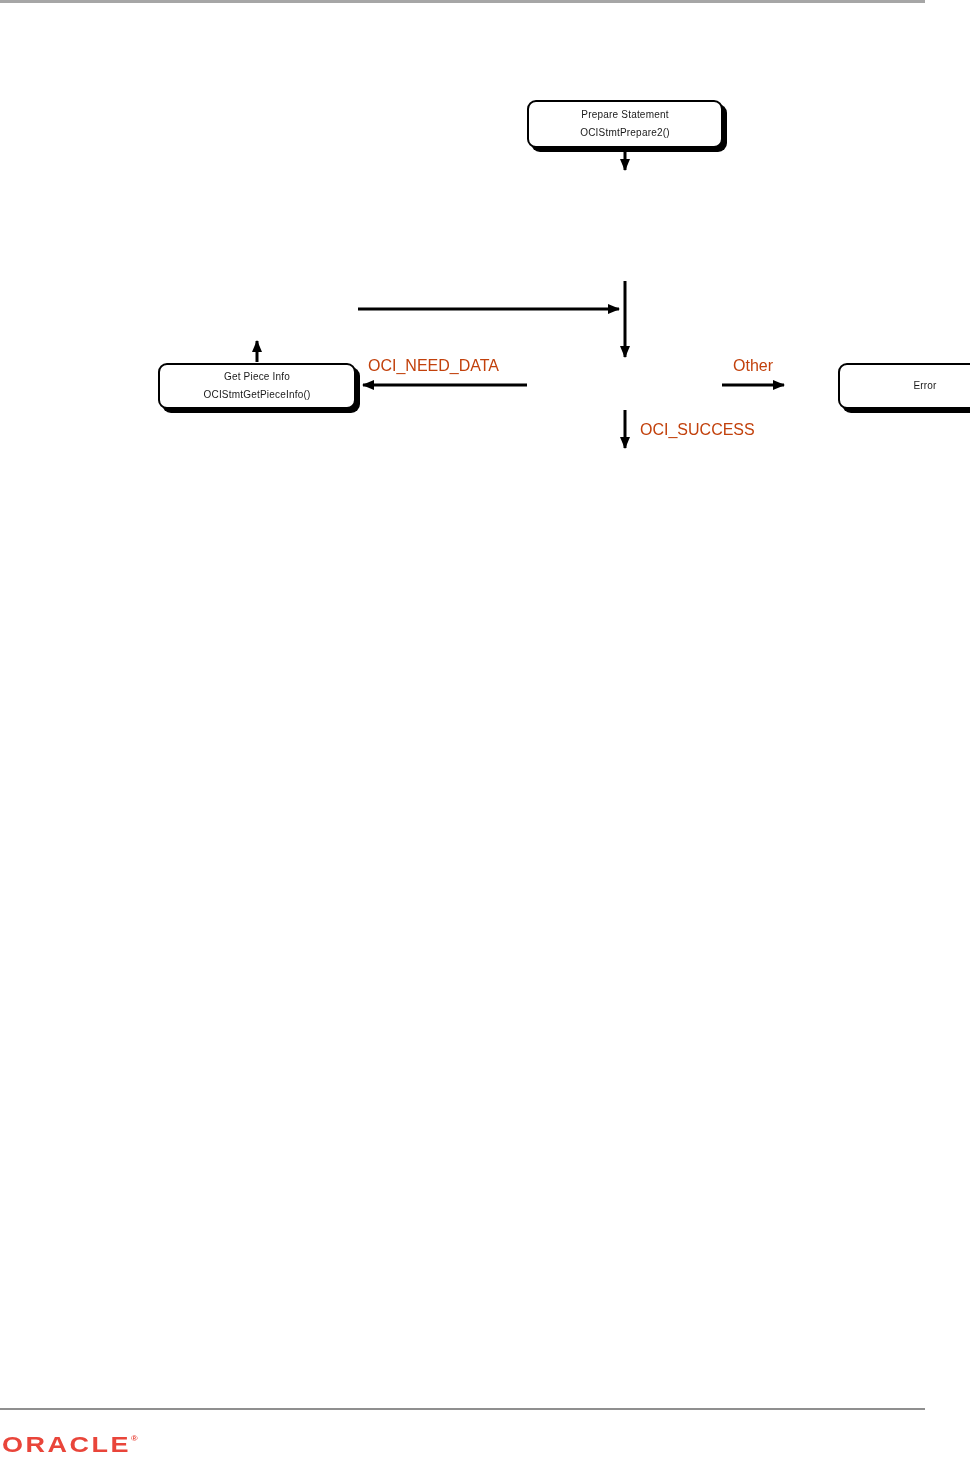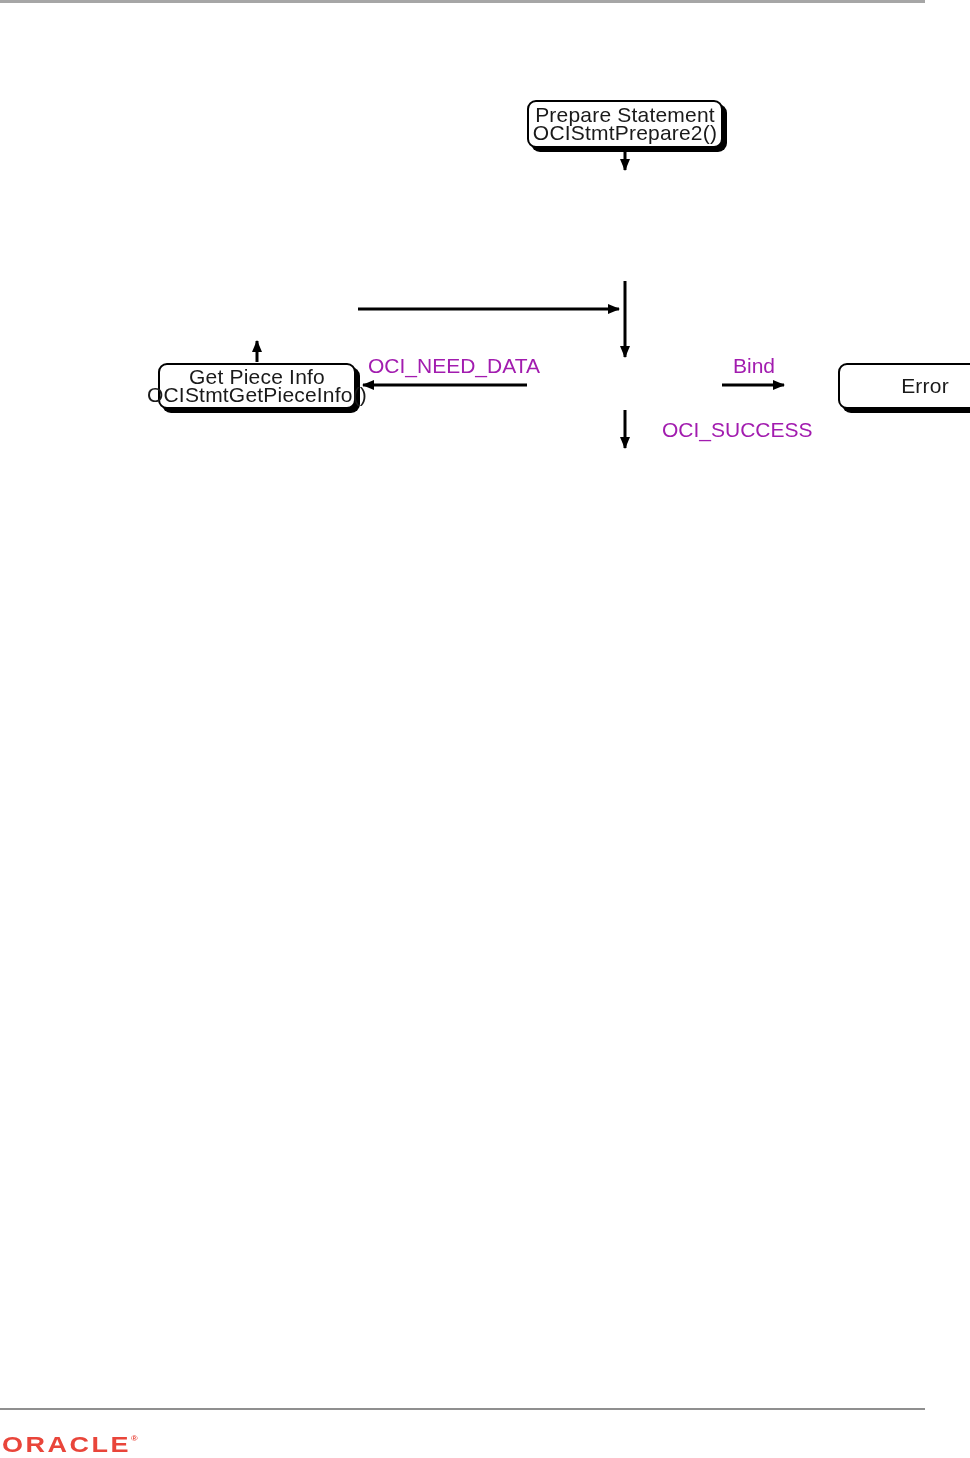--- a/index.html
+++ b/index.html
@@ -51,41 +51,41 @@
     box-sizing: border-box;
     background: #ffffff;
     border: 2px solid #000000;
     border-radius: 9px;
     box-shadow: 4px 4px 0 #000000;
     display: flex;
     flex-direction: column;
     justify-content: center;
     align-items: center;
     text-align: center;
-    font-size: 21px;
+    font-size: 10px;
     line-height: 18.5px;
     letter-spacing: 0.2px;
   }
   .node.prepare { left: 527px; top: 100px; width: 196px; height: 48px; }
   .node.bind    { left: 527px; top: 175px; width: 196px; height: 106px; }
   .node.setp    { left: 160px; top: 289px; width: 198px; height: 47px; }
   .node.getp    { left: 158px; top: 363px; width: 198px; height: 46px; }
   .node.exec    { left: 527px; top: 362px; width: 196px; height: 48px; }
   .node.error   { left: 790px; top: 363px; width: 174px; height: 46px; margin-left: 48px; }
   .node.done    { left: 527px; top: 453px; width: 196px; height: 46px; }
   .edge-label {
     position: absolute;
-    font-size: 21px;
+    font-size: 16px;
     line-height: 18px;
-    color: #a21caf;
+    color: #c2410c;
     white-space: nowrap;
   }
   .edge-label.need-data { left: 368px; top: 357px; }
   .edge-label.other     { left: 733px; top: 357px; }
-  .edge-label.success   { left: 640px; top: 421px; margin-left: 22px; }
+  .edge-label.success   { left: 640px; top: 421px; }
   .oracle-logo {
     position: absolute;
     left: 2px;
     top: 1434px;
     display: flex;
     align-items: flex-start;
     transform: scaleY(0.82);
     transform-origin: left top;
   }
   .oracle-wordmark {
@@ -142,21 +142,21 @@
     <div>OCIStmtGetPieceInfo()</div>
   </div>
 
 
   <div class="node error">
     <div>Error</div>
   </div>
 
 
   <div class="edge-label need-data">OCI_NEED_DATA</div>
-  <div class="edge-label other">Bind</div>
+  <div class="edge-label other">Other</div>
   <div class="edge-label success">OCI_SUCCESS</div>
 
 </div>
 
 <div class="rule bottom"></div>
 
 <div class="oracle-logo" style="color: rgb(233, 69, 58);">
   <span class="oracle-wordmark">ORACLE</span>
   <span class="oracle-reg">®</span>
 </div>

